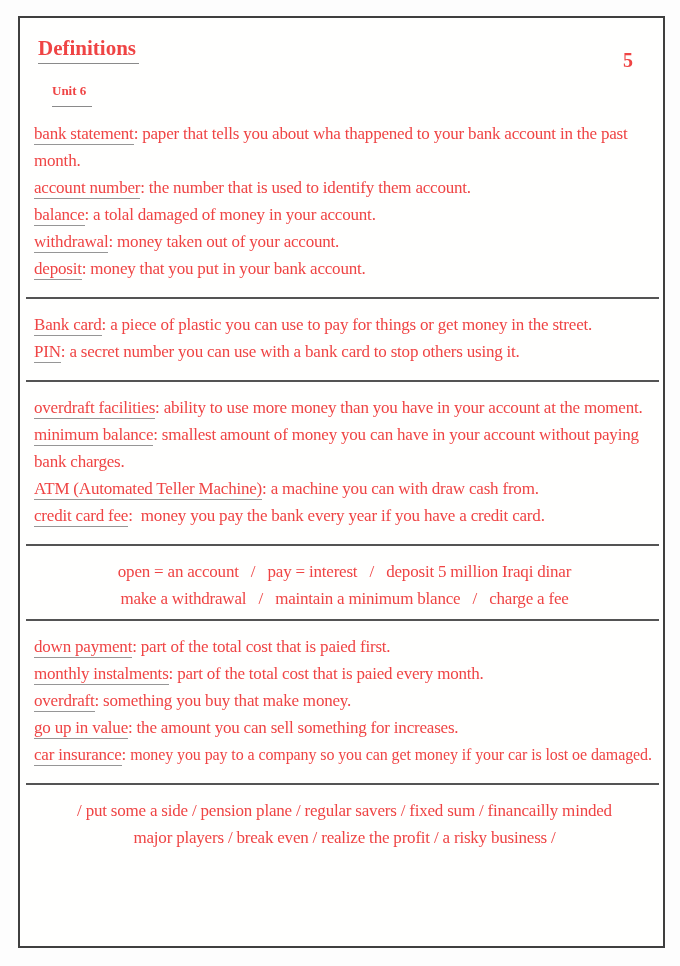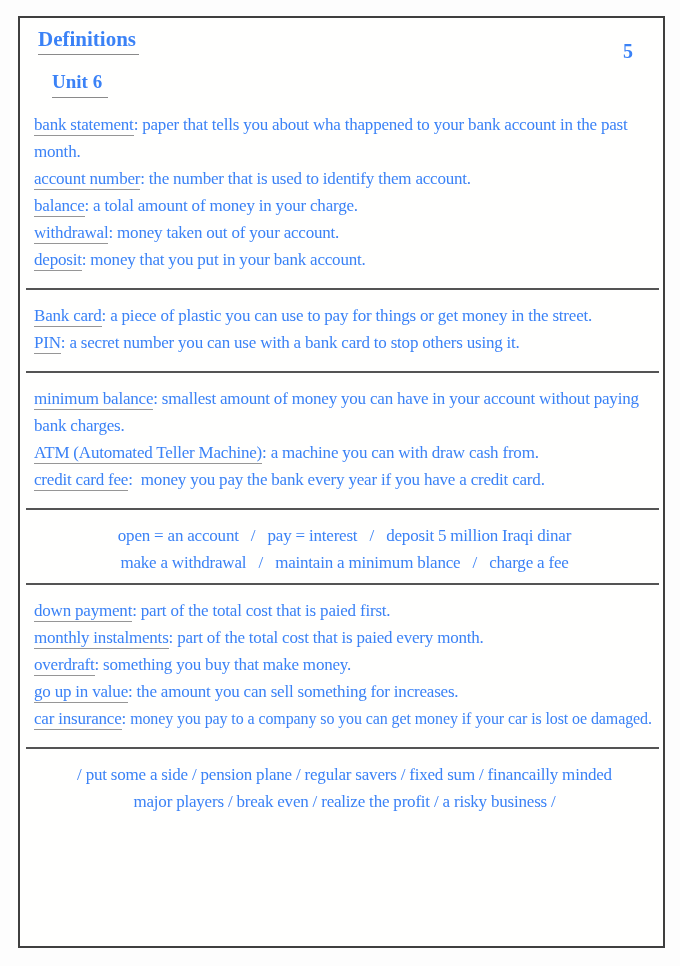--- a/index.html
+++ b/index.html
@@ -16,23 +16,23 @@
   }
   .sheet {
     position: absolute;
     left: 18px;
     top: 16px;
     width: 647px;
     height: 932px;
     box-sizing: border-box;
     border: 2px solid #3f3f3f;
     background: #fffffe;
-    padding: 6px 8px 0 14px;
+    padding: 15px 8px 0 14px;
     font-family: "Liberation Serif", serif;
-    color: #3b82f6;
+    color: #ef4444;
     overflow: hidden;
   }
   .header {
     display: flex;
     justify-content: space-between;
     align-items: flex-start;
     padding-right: 22px;
   }
   .title {
     font-size: 21px;
@@ -42,21 +42,21 @@
     line-height: 22px;
     border-bottom: 1px solid #8a8a8a;
   }
   .pagenum {
     font-size: 20px;
     font-weight: bold;
     margin-top: 16px;
   }
   .unit {
     display: inline-block;
-    font-size: 19px;
+    font-size: 13px;
     font-weight: bold;
     margin: 9px 0 0 18px;
     padding: 0 6px 5px 0;
     line-height: 20px;
     border-bottom: 1px solid #8a8a8a;
   }
   .content {
     margin-top: 13px;
     font-size: 17px;
     letter-spacing: -0.2px;
@@ -93,31 +93,32 @@
   <div class="sheet">
     <div class="header">
       <h1 class="title">Definitions</h1>
       <div class="pagenum">5</div>
     </div>
     <h2 class="unit">Unit 6</h2>
     <div class="content">
         <div class="section sec-definitions">
           <p class="line"><span class="term">bank statement</span><span class="colon">: </span><span class="def">paper that tells you about wha thappened to your bank account in the past month.</span></p>
           <p class="line"><span class="term">account number</span><span class="colon">: </span><span class="def">the number that is used to identify them account.</span></p>
-          <p class="line"><span class="term">balance</span><span class="colon">: </span><span class="def">a tolal amount of money in your charge.</span></p>
+          <p class="line"><span class="term">balance</span><span class="colon">: </span><span class="def">a tolal damaged of money in your account.</span></p>
           <p class="line"><span class="term">withdrawal</span><span class="colon">: </span><span class="def">money taken out of your account.</span></p>
           <p class="line"><span class="term">deposit</span><span class="colon">: </span><span class="def">money that you put in your bank account.</span></p>
         </div>
         <hr class="divider">
         <div class="section sec-definitions">
           <p class="line"><span class="term">Bank card</span><span class="colon">: </span><span class="def">a piece of plastic you can use to pay for things or get money in the street.</span></p>
           <p class="line"><span class="term">PIN</span><span class="colon">: </span><span class="def">a secret number you can use with a bank card to stop others using it.</span></p>
         </div>
         <hr class="divider">
         <div class="section sec-definitions">
+          <p class="line"><span class="term">overdraft facilities</span><span class="colon">: </span><span class="def">ability to use more money than you have in your account at the moment.</span></p>
           <p class="line"><span class="term">minimum balance</span><span class="colon">: </span><span class="def">smallest amount of money you can have in your account without paying bank charges.</span></p>
           <p class="line"><span class="term">ATM (Automated Teller Machine)</span><span class="colon">: </span><span class="def">a machine you can with draw cash from.</span></p>
           <p class="line"><span class="term">credit card fee</span><span class="colon">: </span><span class="def">&nbsp;money you pay the bank every year if you have a credit card.</span></p>
         </div>
         <hr class="divider">
         <div class="section sec-collocations">
           <p class="line phrase">open = an account   /   pay = interest   /   deposit 5 million Iraqi dinar</p>
           <p class="line phrase">make a withdrawal   /   maintain a minimum blance   /   charge a fee</p>
         </div>
         <hr class="divider tight">

